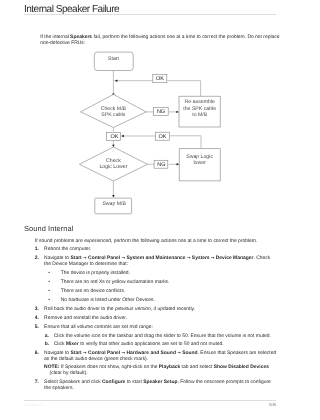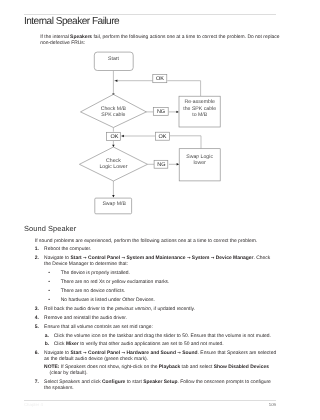--- a/index.html
+++ b/index.html
@@ -9,21 +9,21 @@
        overflow:hidden;position:relative;
        -webkit-font-smoothing:antialiased;text-rendering:geometricPrecision;}
   .page{position:absolute;left:0;top:0;width:300px;height:420px;}
 
   .hrule{position:absolute;left:24px;width:252px;height:1.5px;background:#dddddd;}
   #topRule{top:13.6px;}
   #botRule{top:399.6px;}
 
   h1.sec{position:absolute;left:24px;margin:0;padding:0;
          font-weight:400;color:#2e2e2e;white-space:nowrap;}
-  #h1a{top:17px;left:23.9px;font-size:10.1px;line-height:10.1px;letter-spacing:-0.52px;}
+  #h1a{top:5px;left:23.9px;font-size:10.1px;line-height:10.1px;letter-spacing:-0.52px;}
   #h1b{top:225.1px;font-size:7.4px;line-height:7.4px;letter-spacing:0.1px;}
 
   
   .ln{position:absolute;font-size:4.95px;line-height:5.0px;color:#231f20;
       white-space:nowrap;}
   .mk{position:absolute;font-size:4.95px;line-height:5.0px;color:#231f20;
       font-weight:700;white-space:nowrap;}
   .bu{position:absolute;font-size:4.95px;line-height:5.0px;color:#231f20;}
   b{font-weight:700;}
   .ar{font-family:"DejaVu Sans",sans-serif;font-size:4.3px;}
@@ -101,21 +101,21 @@
       <text class="ft" x="199.6" y="116.4">lower</text>
       <text class="ft" x="114.2" y="156.5">Swap M/B</text>
       <text class="fg" x="160.0" y="32.1">OK</text>
       <text class="fg" x="161.0" y="65.0">NG</text>
       <text class="fg" x="114.4" y="90.2">OK</text>
       <text class="fg" x="162.5" y="90.0">OK</text>
       <text class="fg" x="161.3" y="118.0">NG</text>
     </g>
   </svg>
 
-  <h1 class="sec" id="h1b">Sound Speaker</h1>
+  <h1 class="sec" id="h1b">Sound Internal</h1>
 
   <div class="ln" style="left:35.0px;top:238.6px;">If sound problems are experienced, perform the following actions one at a time to correct the problem.</div>
 
   <div class="mk" style="left:34.8px;top:247.4px;">1.</div>
   <div class="ln" style="left:44.1px;top:247.4px;">Reboot the computer.</div>
 
   <div class="mk" style="left:34.8px;top:256.2px;">2.</div>
   <div class="ln" style="left:44.1px;top:256.2px;"><span>Navigate to </span><b>Start <span class="ar">→</span> Control Panel <span class="ar">→</span> System and Maintenance <span class="ar">→</span> System <span class="ar">→</span> Device Manager</b><span>. Check</span></div>
   <div class="ln" style="left:44.1px;top:262.1px;">the Device Manager to determine that:</div>
 

